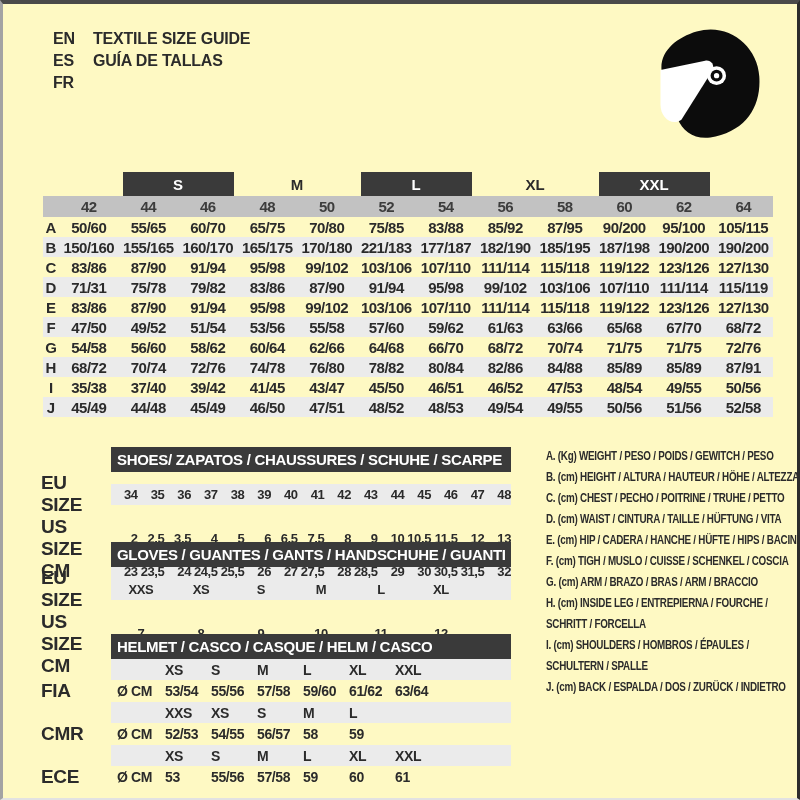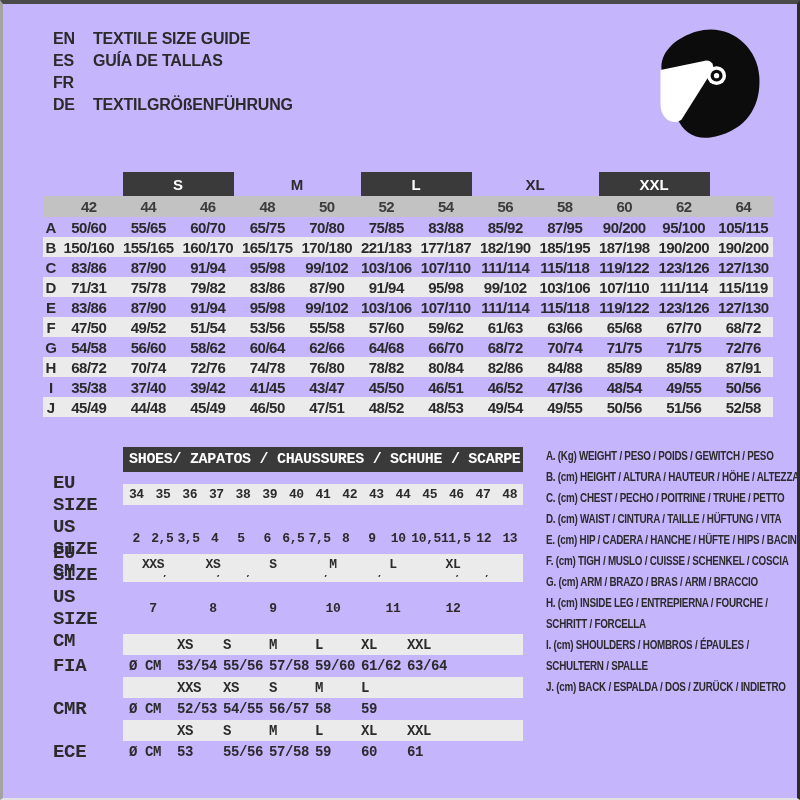--- a/index.html
+++ b/index.html
@@ -1,17 +1,17 @@
 <!DOCTYPE html>
 <html><head>
 <meta charset="utf-8">
 <style>
   html,body{margin:0;padding:0;background:#ffffff;}
   .page{
-    position:relative;width:800px;height:800px;background:#c4b5fd;
+    position:relative;width:800px;height:800px;background:#fef9c3;
     box-sizing:border-box;overflow:hidden;
     border-top:4px solid #4a4a4a;border-left:3px solid #a3a3a3;
     border-right:3px solid #2c2c2c;border-bottom:2px solid #e2e2e2;
     font-family:"Liberation Sans","DejaVu Sans",sans-serif;
     color:var(--text,#2b2b2b);
   }
   
   .langs{position:absolute;left:50px;top:24px;}
   .lang-row{display:flex;height:22px;align-items:center;font-weight:bold;font-size:16px;letter-spacing:-0.2px;}
   .lang-code{width:40px;}
@@ -24,29 +24,29 @@
   .t-group{height:24px;}
   .gbox{height:24px;display:flex;align-items:center;justify-content:center;font-weight:bold;font-size:15px;}
   .gbox.dark{background:var(--dark_bar,#3a3a3a);color:#fff;margin:0 4px;}
   .t-size{height:21px;background:var(--size_row_bg,#c2c2c2);}
   .t-size .t-cell{color:#3d3d3d;}
   .t-data{height:20px;}
   .t-data.alt{background:var(--alt_row_bg,#ebebeb);}
   .t-cell{text-align:center;font-weight:bold;font-size:15px;letter-spacing:-0.5px;white-space:nowrap;}
   .t-letter{letter-spacing:0;}
   
-  .sub{position:absolute;left:50px;width:470px;font-family:Liberation Mono, monospace;}
+  .sub{position:absolute;left:38px;width:470px;}
   .sub-row{display:grid;grid-template-columns:70px 400px;align-items:center;}
   .side-label{font-weight:bold;font-size:19px;letter-spacing:-0.3px;}
   .bar{background:var(--dark_bar,#3a3a3a);color:#fff;height:25px;display:flex;align-items:center;
        padding-left:6px;box-sizing:border-box;font-weight:bold;font-size:15px;letter-spacing:-0.3px;white-space:nowrap;}
   .strip{height:21px;display:grid;align-items:center;font-weight:bold;font-size:13px;letter-spacing:-0.4px;}
   .strip.gray{background:var(--alt_row_bg,#ebebeb);}
   .cols15{grid-template-columns:repeat(15,1fr);}
-  .cols15 .cell{text-align:center;white-space:nowrap;}
+  .cols15 .cell{text-align:right;white-space:nowrap;}
   .cols6{grid-template-columns:repeat(6,60px) 1fr;}
   .cols6 .cell{text-align:center;white-space:nowrap;}
   .colsH{grid-template-columns:52px repeat(6,46px) 1fr;font-size:14px;}
   .colsH .cell{text-align:left;padding-left:2px;white-space:nowrap;}
   .colsH .lead{padding-left:6px;}
   
   .legend{position:absolute;left:543px;top:442px;transform:scaleX(0.82);transform-origin:left top;}
   .legend-line{font-weight:bold;font-size:12px;line-height:21px;letter-spacing:-0.3px;white-space:nowrap;}
 </style>
 </head>
@@ -58,24 +58,20 @@
       <div class="lang-row">
         <div class="lang-code">EN</div>
         <div class="lang-title">TEXTILE SIZE GUIDE</div>
       </div>
       <div class="lang-row">
         <div class="lang-code">ES</div>
         <div class="lang-title">GUÍA DE TALLAS</div>
       </div>
       <div class="lang-row">
         <div class="lang-code">FR</div>
-      </div>
-      <div class="lang-row">
-        <div class="lang-code">DE</div>
-        <div class="lang-title">TEXTILGRÖßENFÜHRUNG</div>
       </div>
     </div>
 
   <div class="helmet-icon">
     <svg viewBox="0 0 120 126" preserveAspectRatio="none">
       <path fill="#0c0c0c" d="M48,6 C80,-4 112,20 114,54 C116,84 102,110 68,118 C48,123 34,114 28,99 C22,85 12,60 11,46 C10,26 28,12 48,6 Z"></path>
       <path fill="#ffffff" d="M10,47 L57,37 C63,36 67,41 65,47 L32,100 C22,107 10,98 10,84 Z"></path>
       <circle cx="69" cy="53" r="10" fill="#ffffff"></circle>
       <circle cx="69" cy="53" r="6.3" fill="#0c0c0c"></circle>
       <circle cx="69" cy="53" r="2.8" fill="#ffffff"></circle>
@@ -228,21 +224,21 @@
       <div class="t-row t-data">
         <div class="t-cell t-letter">I</div>
         <div class="t-cell">35/38</div>
         <div class="t-cell">37/40</div>
         <div class="t-cell">39/42</div>
         <div class="t-cell">41/45</div>
         <div class="t-cell">43/47</div>
         <div class="t-cell">45/50</div>
         <div class="t-cell">46/51</div>
         <div class="t-cell">46/52</div>
-        <div class="t-cell">47/36</div>
+        <div class="t-cell">47/53</div>
         <div class="t-cell">48/54</div>
         <div class="t-cell">49/55</div>
         <div class="t-cell">50/56</div>
       </div>
       <div class="t-row t-data alt">
         <div class="t-cell t-letter">J</div>
         <div class="t-cell">45/49</div>
         <div class="t-cell">44/48</div>
         <div class="t-cell">45/49</div>
         <div class="t-cell">46/50</div>
@@ -318,20 +314,24 @@
           <div class="cell">29</div>
           <div class="cell">30</div>
           <div class="cell">30,5</div>
           <div class="cell">31,5</div>
           <div class="cell">32</div>
         </div>
       </div>
     </section>
 
   <section class="sub" id="gloves" style="top:538px">
+    <div class="sub-row">
+      <div class="side-label"></div>
+      <div class="bar">GLOVES / GUANTES / GANTS / HANDSCHUHE / GUANTI</div>
+    </div>
   <div class="sub-row">
         <div class="side-label">EU SIZE</div>
         <div class="strip cols6 gray">
           <div class="cell">XXS</div>
           <div class="cell">XS</div>
           <div class="cell">S</div>
           <div class="cell">M</div>
           <div class="cell">L</div>
           <div class="cell">XL</div>
         </div>
@@ -346,20 +346,24 @@
           <div class="cell">11</div>
           <div class="cell">12</div>
         </div>
       </div>
       <div class="sub-row">
         <div class="side-label">CM</div>
       </div>
     </section>
 
   <section class="sub" id="helmet" style="top:630px">
+    <div class="sub-row">
+      <div class="side-label"></div>
+      <div class="bar">HELMET / CASCO / CASQUE / HELM / CASCO</div>
+    </div>
   <div class="sub-row">
         <div class="side-label"></div>
         <div class="strip colsH gray">
           <div class="cell lead"></div>
           <div class="cell">XS</div>
           <div class="cell">S</div>
           <div class="cell">M</div>
           <div class="cell">L</div>
           <div class="cell">XL</div>
           <div class="cell">XXL</div>

